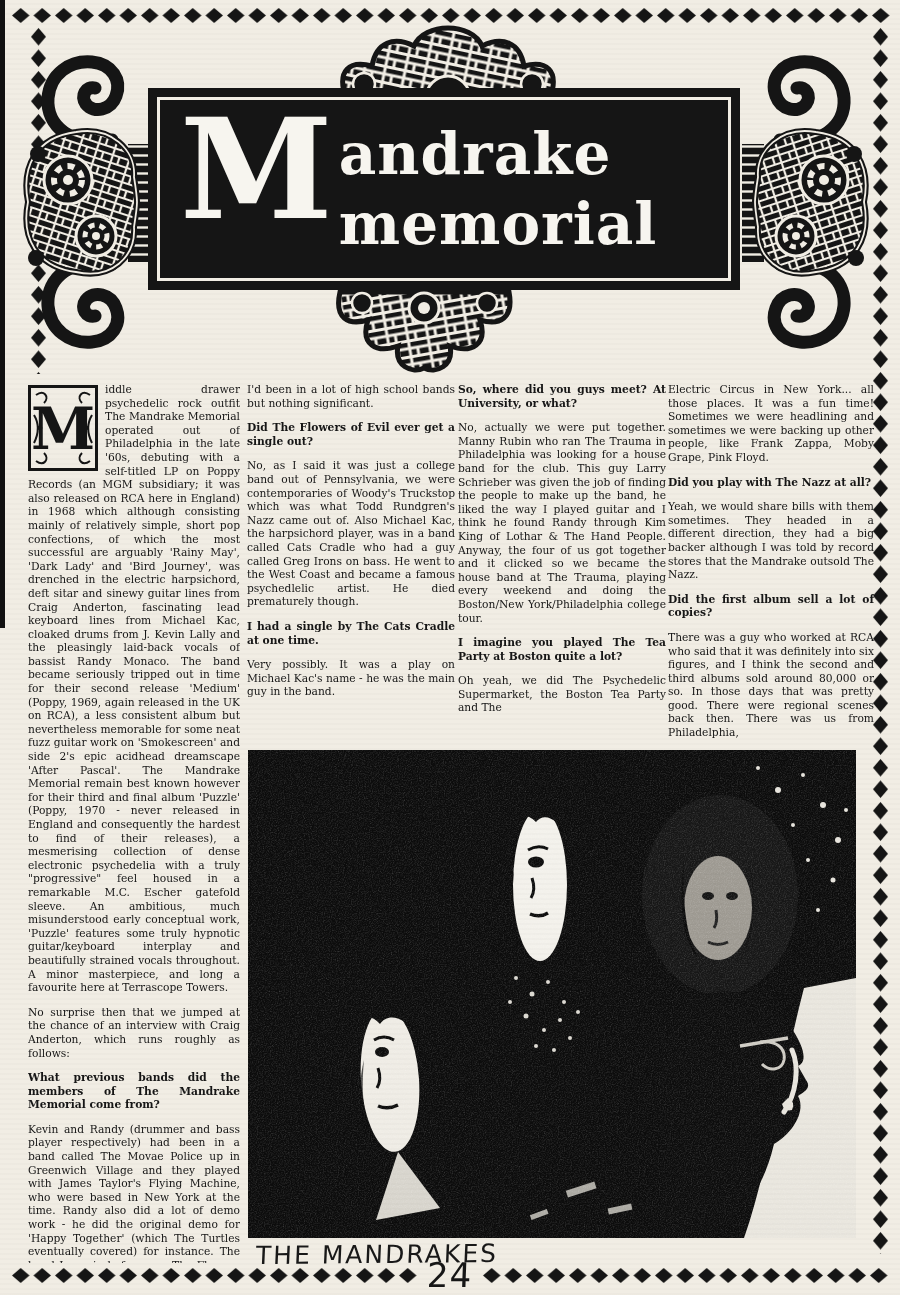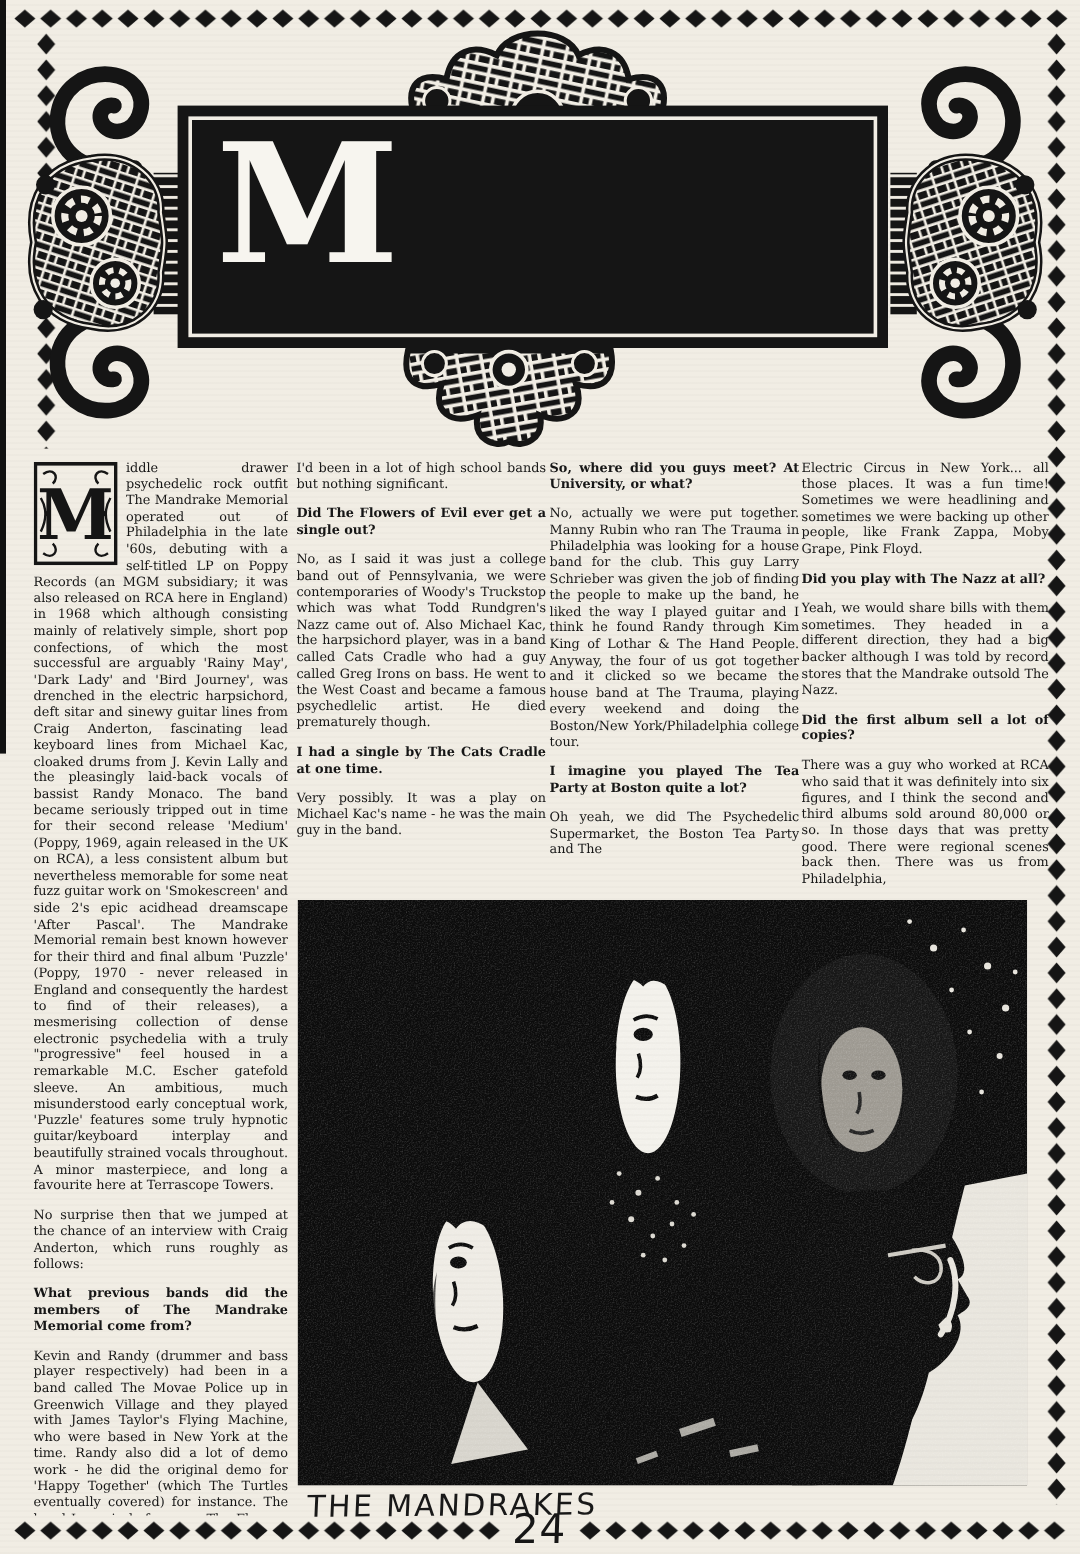--- a/index.html
+++ b/index.html
@@ -166,20 +166,22 @@
     <path d="M 8 4 L 177 4 C 182 30 168 38 148 32 C 156 56 140 66 118 58 C 122 78 104 86 92 80 C 80 86 62 78 66 58 C 44 66 28 56 36 32 C 16 38 2 30 8 4 Z" fill="url(#mosP)" stroke="#151515" stroke-width="5"></path>
     <circle cx="30" cy="15" r="10" fill="#151515" stroke="#f1ede4" stroke-width="2.5"></circle>
     <circle cx="155" cy="15" r="10" fill="#151515" stroke="#f1ede4" stroke-width="2.5"></circle>
     <circle cx="92" cy="20" r="15" fill="#151515" stroke="#f1ede4" stroke-width="3"></circle>
     <circle cx="92" cy="20" r="6" fill="#f1ede4"></circle>
   </svg>
 
   <div class="masthead-box">
     <div class="masthead-inner">
       <span class="t-initial">M</span>
+      <span class="t-rest">andrake</span>
+      <span class="t-line2">memorial</span>
     </div>
   </div>
 
   <div class="col col-1">
     <svg class="dropcap" viewBox="0 0 70 86">
       <rect x="1.5" y="1.5" width="67" height="83" fill="#f1ede4" stroke="#151515" stroke-width="3"></rect>
       <path d="M8 10 C 16 4 22 12 16 18 M62 10 C 54 4 48 12 54 18 M8 76 C 16 82 22 74 16 68 M62 76 C 54 82 48 74 54 68" fill="none" stroke="#151515" stroke-width="2"></path>
       <path d="M6 30 C 12 40 10 50 6 58 M64 30 C 58 40 60 50 64 58" fill="none" stroke="#151515" stroke-width="2"></path>
       <circle cx="12" cy="43" r="2.4" fill="#151515"></circle>
         <circle cx="58" cy="43" r="2.4" fill="#151515"></circle>

